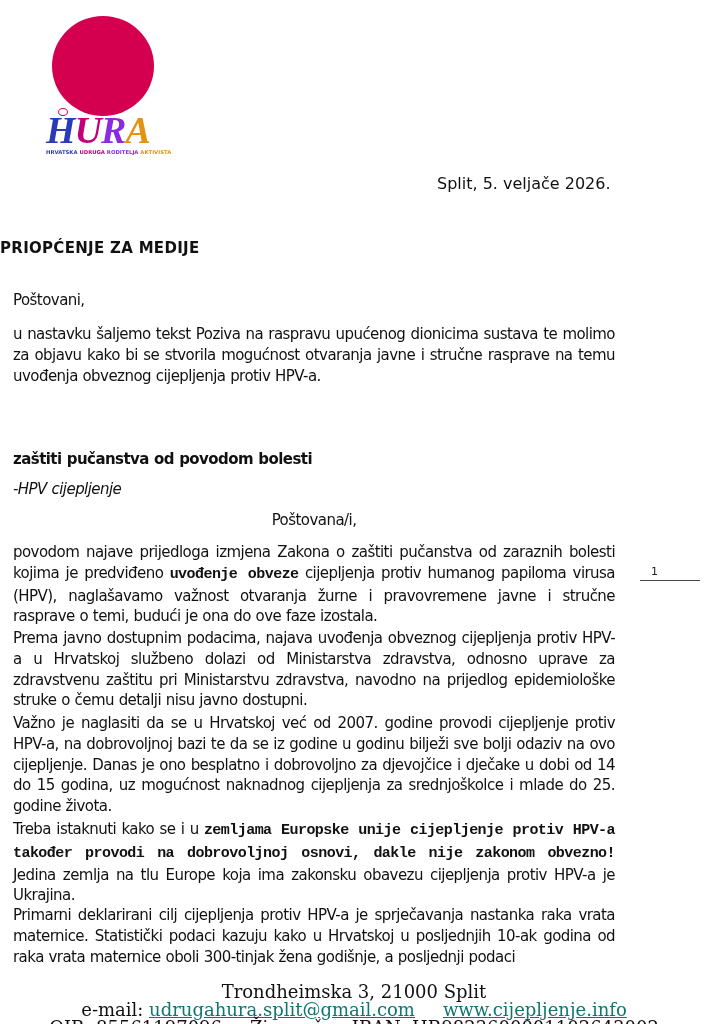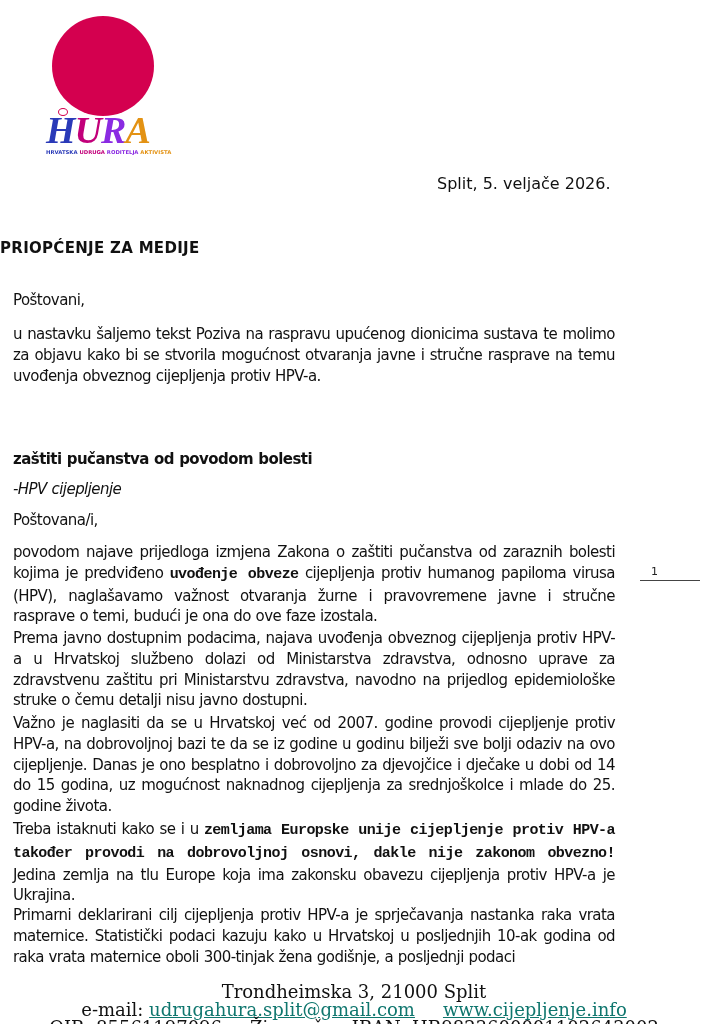--- a/index.html
+++ b/index.html
@@ -77,21 +77,21 @@
 <div class="title">PRIOPĆENJE ZA MEDIJE</div>
 
 <div class="p left" style="top:290px;">Poštovani,</div>
 <div class="p" style="top:324px;">u nastavku šaljemo tekst Poziva na raspravu upućenog dionicima sustava te molimo za objavu kako bi se stvorila mogućnost otvaranja javne i stručne rasprave na temu uvođenja obveznog cijepljenja protiv HPV-a.</div>
 
 <div class="p left" style="top:428px; font-weight:bold;">
   <br>
   <span>zaštiti pučanstva od povodom bolesti</span>
 </div>
 <div class="p left italic" style="top:479px;">-HPV cijepljenje</div>
-<div class="p left" style="top:510px;">Poštovana/i,</div>
+<div class="p left" style="top:510px;text-align:center;">Poštovana/i,</div>
 
 <div class="p" style="top:542px;">
   <span>povodom najave prijedloga izmjena Zakona o zaštiti pučanstva od zaraznih bolesti kojima je predviđeno </span><b>uvođenje obveze</b><span> cijepljenja protiv humanog papiloma virusa (HPV), naglašavamo važnost otvaranja žurne i pravovremene javne i stručne rasprave o temi, budući je ona do ove faze izostala.</span>
 </div>
 
 <div class="margin-note">1</div>
 <div class="margin-rule"></div>
 
 <div class="p" style="top:628px;">Prema javno dostupnim podacima, najava uvođenja obveznog cijepljenja protiv HPV-a u Hrvatskoj službeno dolazi od Ministarstva zdravstva, odnosno uprave za zdravstvenu zaštitu pri Ministarstvu zdravstva, navodno na prijedlog epidemiološke struke o čemu detalji nisu javno dostupni.</div>
 <div class="p" style="top:713px;">Važno je naglasiti da se u Hrvatskoj već od 2007. godine provodi cijepljenje protiv HPV-a, na dobrovoljnoj bazi te da se iz godine u godinu bilježi sve bolji odaziv na ovo cijepljenje. Danas je ono besplatno i dobrovoljno za djevojčice i dječake u dobi od 14 do 15 godina, uz mogućnost naknadnog cijepljenja za srednjoškolce i mlade do 25. godine života.</div>

